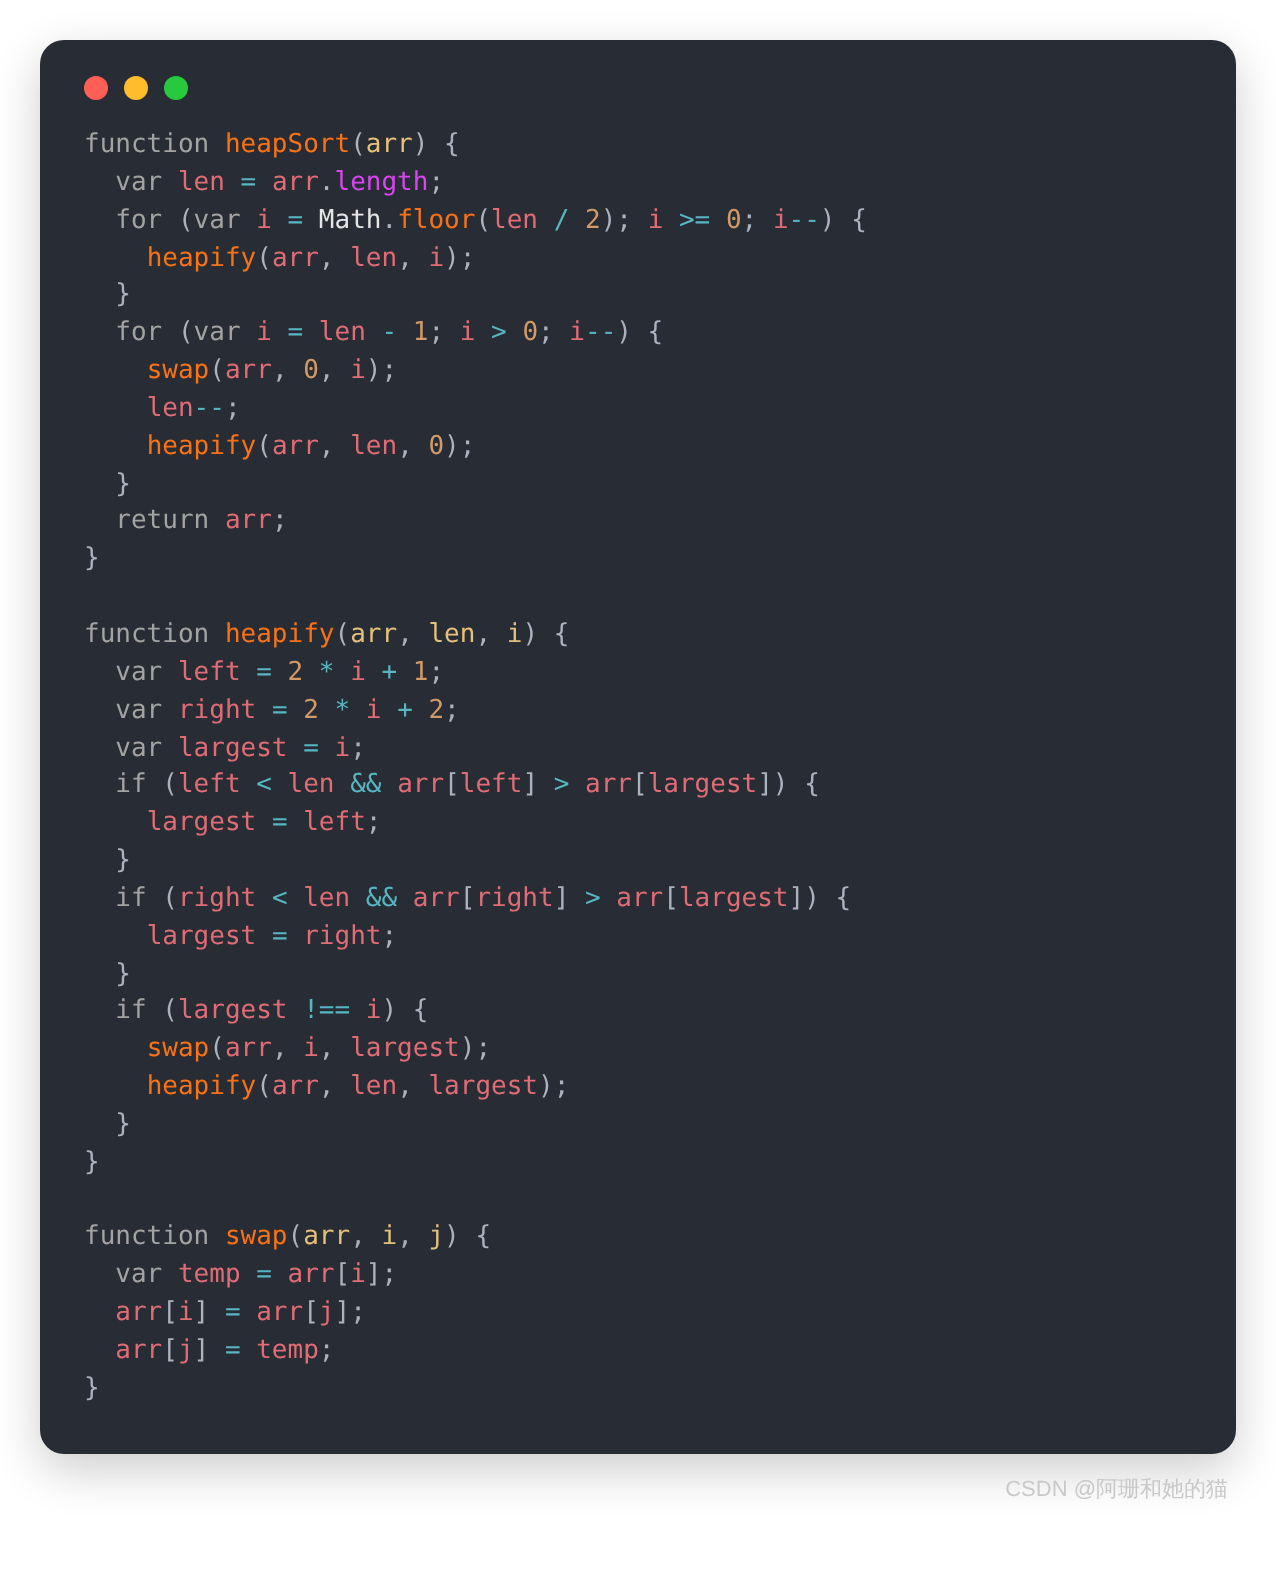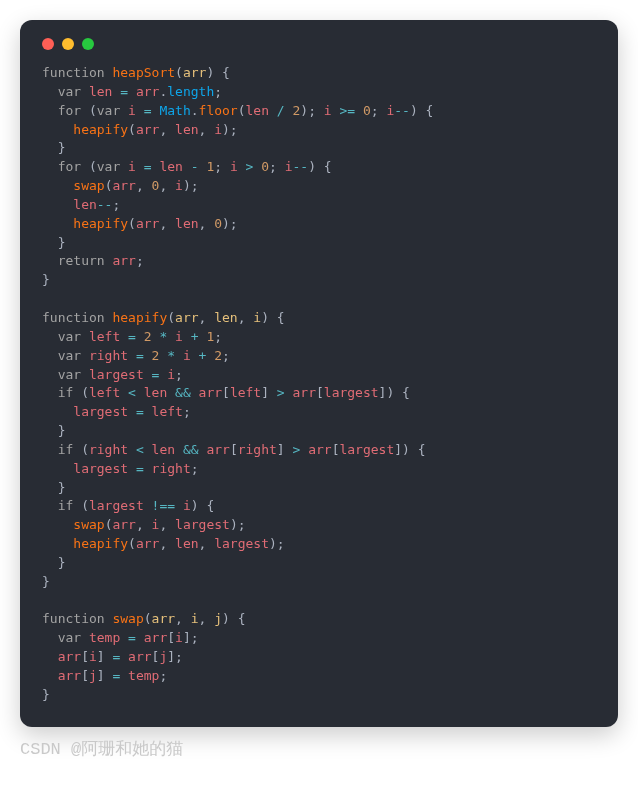--- a/index.html
+++ b/index.html
@@ -34,29 +34,30 @@
     font-family: inherit;
     font-size: 13px;
     line-height: 1.45;
     color: #abb2bf;
     white-space: pre;
   }
   .kw { color: #a3a3a3; }
   .fn { color: #f97316; }
   .param { color: #e5c07b; }
   .ident { color: #e06c75; }
-  .prop { color: #0ea5e9; }
-  .obj { color: #0ea5e9; }
+  .prop { color: #d946ef; }
+  .obj { color: #e5e5e5; }
   .num { color: #d19a66; }
   .op { color: #56b6c2; }
   .punc { color: #abb2bf; }
   .watermark {
+    text-align: right;
     color: #c9c9c9;
-    font-family: Liberation Mono, monospace;
-    font-size: 17px;
+    font-family: Liberation Sans, sans-serif;
+    font-size: 11px;
     margin-top: 10px;
     padding-right: 4px;
   }
 </style>
 </head>
 <body>
 
 <div class="window">
   <div class="traffic">
     <div class="dot red"></div>

